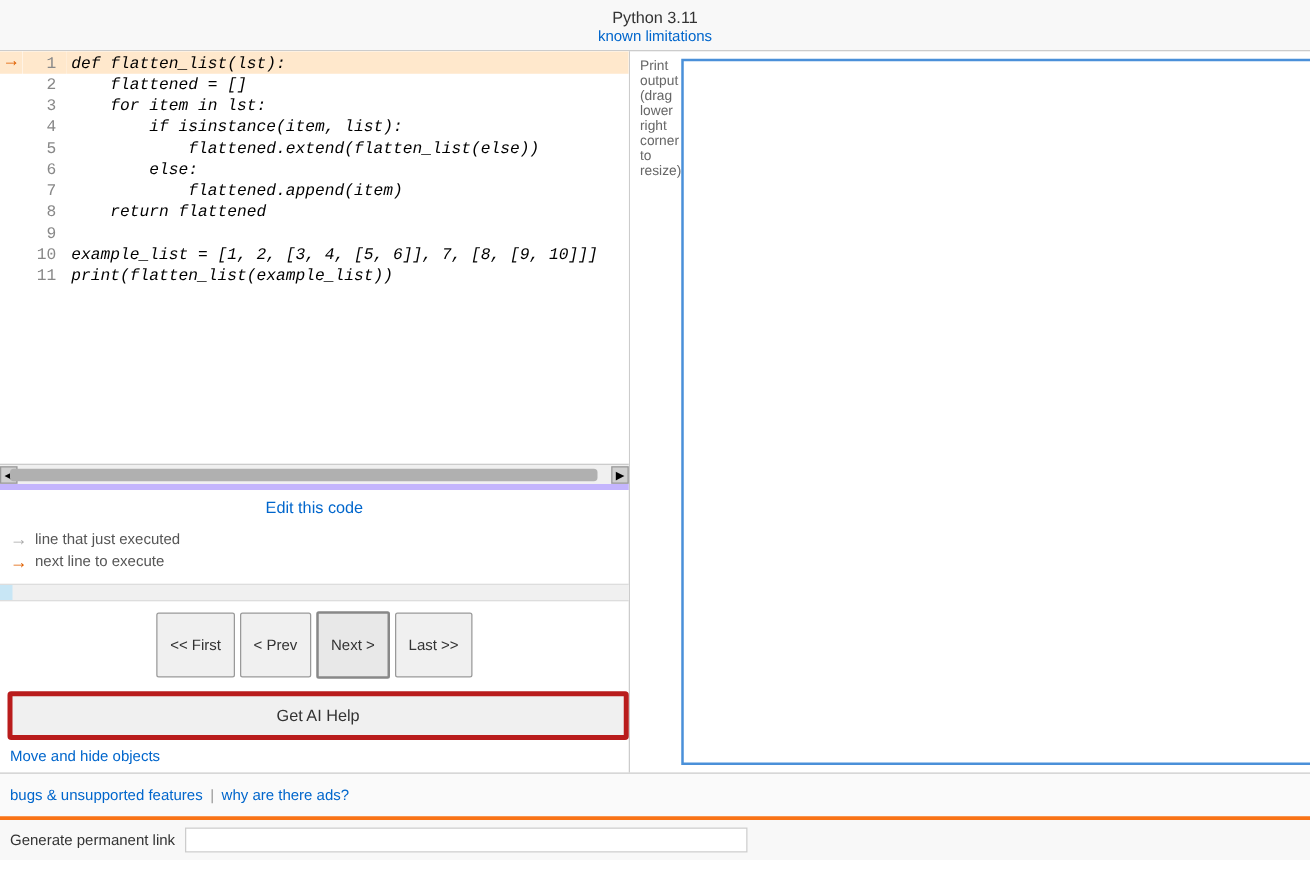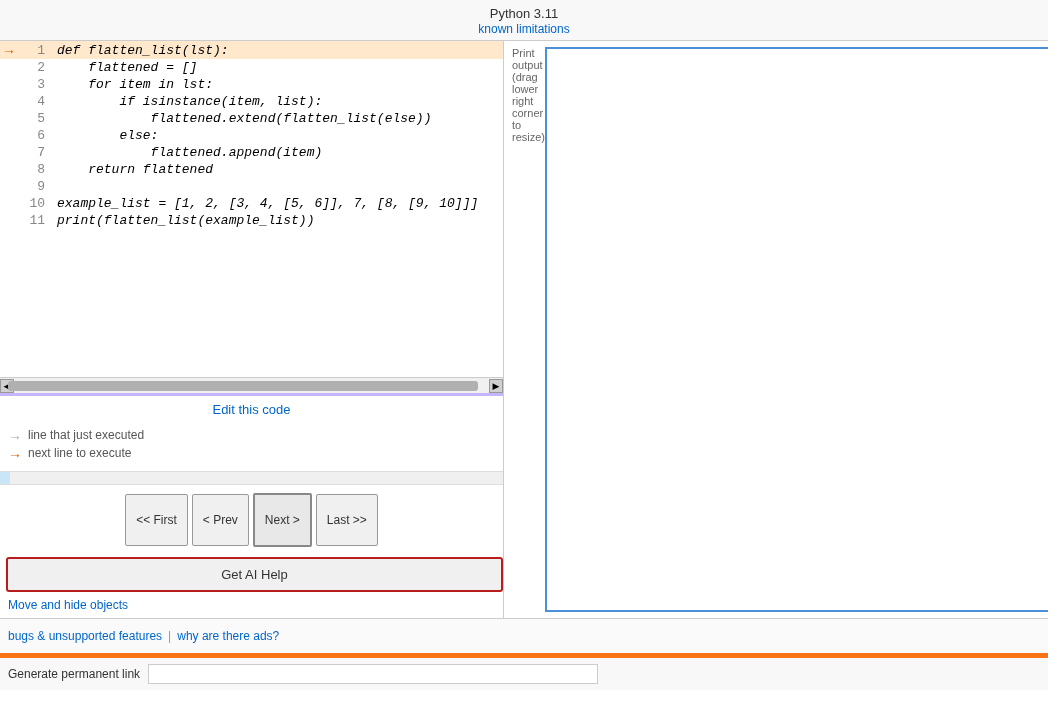--- a/index.html
+++ b/index.html
@@ -121,21 +121,21 @@
       cursor: pointer;
       top: 1px;
     }
     .scroll-arrow-left { left: 0; }
     .scroll-arrow-right { right: 0; }
 
     
     .edit-link-bar {
       text-align: center;
       padding: 6px 0;
-      border-top: 3px solid #c4b5fd;
+      border-top: 5px solid #c4b5fd;
     }
     .edit-link-bar a {
       color: #0066cc;
       text-decoration: none;
       font-size: 13px;
     }
 
     
     .legend-bar {
       padding: 4px 8px;
@@ -198,21 +198,21 @@
       color: #333;
       padding: 2px 0 6px;
     }
 
     
     .ai-help-btn {
       display: inline-block;
       margin: 6px 0 0 6px;
       padding: 8px 14px;
       background: #f0f0f0;
-      border: 2px solid #b91c1c;
+      border: 4px solid #b91c1c;
       border-radius: 3px;
       font-size: 13px;
       cursor: pointer;
       color: #333;
     }
 
     .move-hide-link {
       display: block;
       margin: 6px 8px;
       color: #0066cc;
@@ -281,21 +281,21 @@
     .bottom-bar a {
       color: #0066cc;
       text-decoration: none;
     }
     .bottom-bar .separator {
       color: #999;
     }
 
     
     .perm-link-bar {
-      border-top: 5px solid #f97316;
+      border-top: 3px solid #f97316;
       padding: 6px 8px;
       display: flex;
       align-items: center;
       gap: 8px;
       font-size: 12px;
       background: #f8f8f8;
     }
     .perm-link-bar label {
       white-space: nowrap;
       color: #333;

